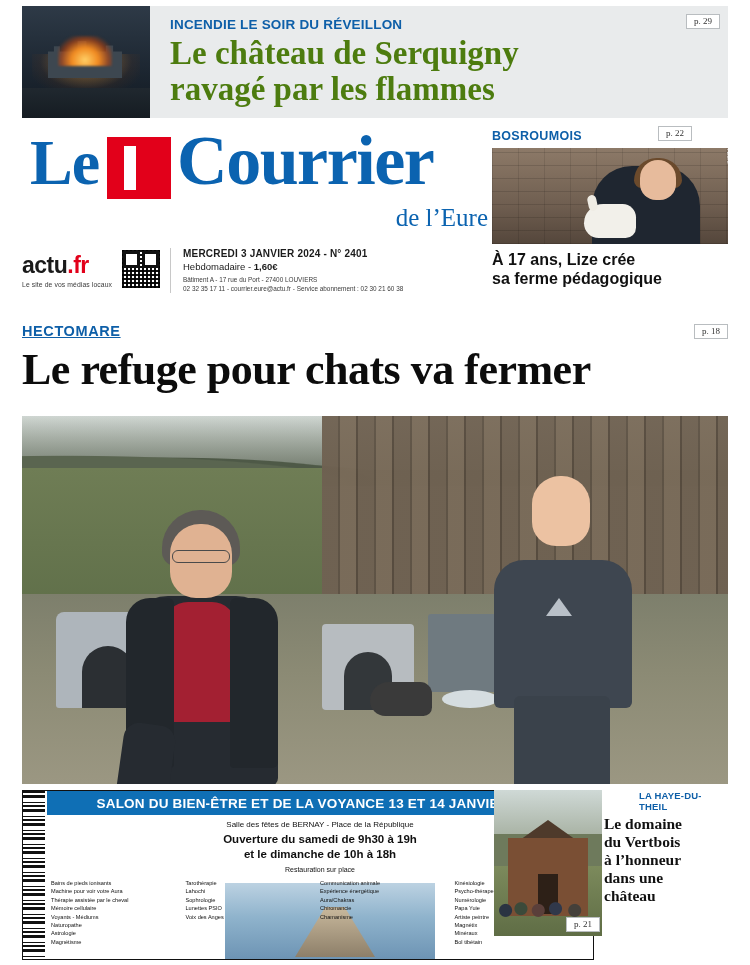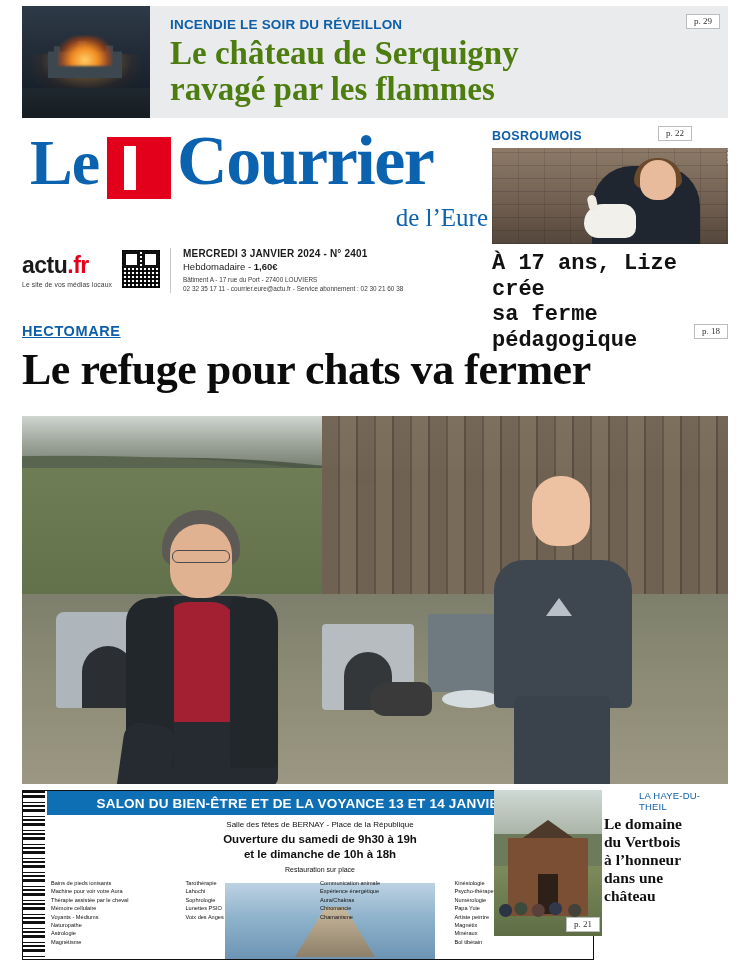--- a/index.html
+++ b/index.html
@@ -290,23 +290,23 @@
   .trp-credit {
     position: absolute;
     right: -4px; top: 16px;
     font-size: 5.5px;
     color: #eee;
     transform: rotate(90deg);
     transform-origin: right top;
     letter-spacing: .2px;
   }
   .tr-title {
-    font-family: Liberation Mono, monospace;
-    font-weight: bold;
-    font-size: 22px;
+    font-family: Liberation Sans, sans-serif;
+    font-weight: bold;
+    font-size: 16px;
     line-height: 1.17;
     color: #111;
     margin-top: 7px;
   }
 
   
   .main-head {
     position: absolute;
     left: 22px; top: 322px;
     width: 706px;
@@ -489,21 +489,21 @@
   }
 
   
   .br-teaser {
     position: absolute;
     left: 604px; top: 790px;
     width: 124px; height: 170px;
   }
   .br-kicker {
     color: #0e5fa8;
-    font-weight: normal;
+    font-weight: bold;
     font-size: 9.5px;
     letter-spacing: 0.2px;
     text-transform: uppercase;
     padding-left: 35px;
   }
   .br-title {
     font-family: "Liberation Serif", serif;
     font-weight: bold;
     font-size: 15.5px;
     line-height: 1.16;

